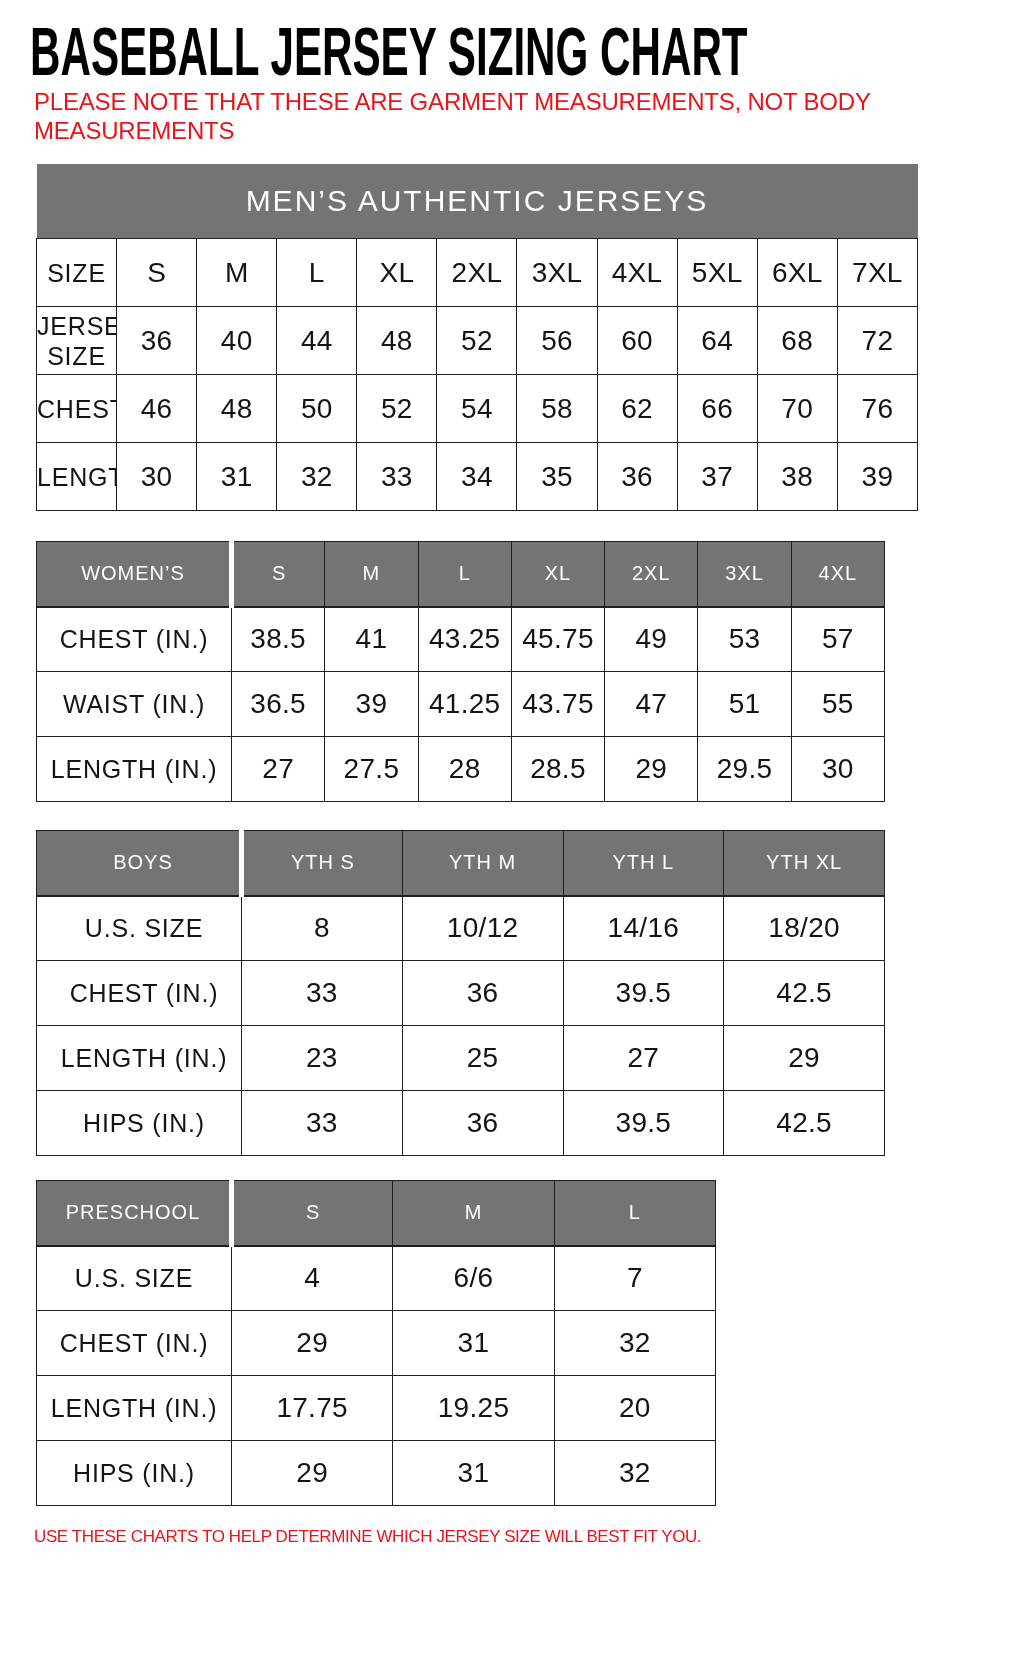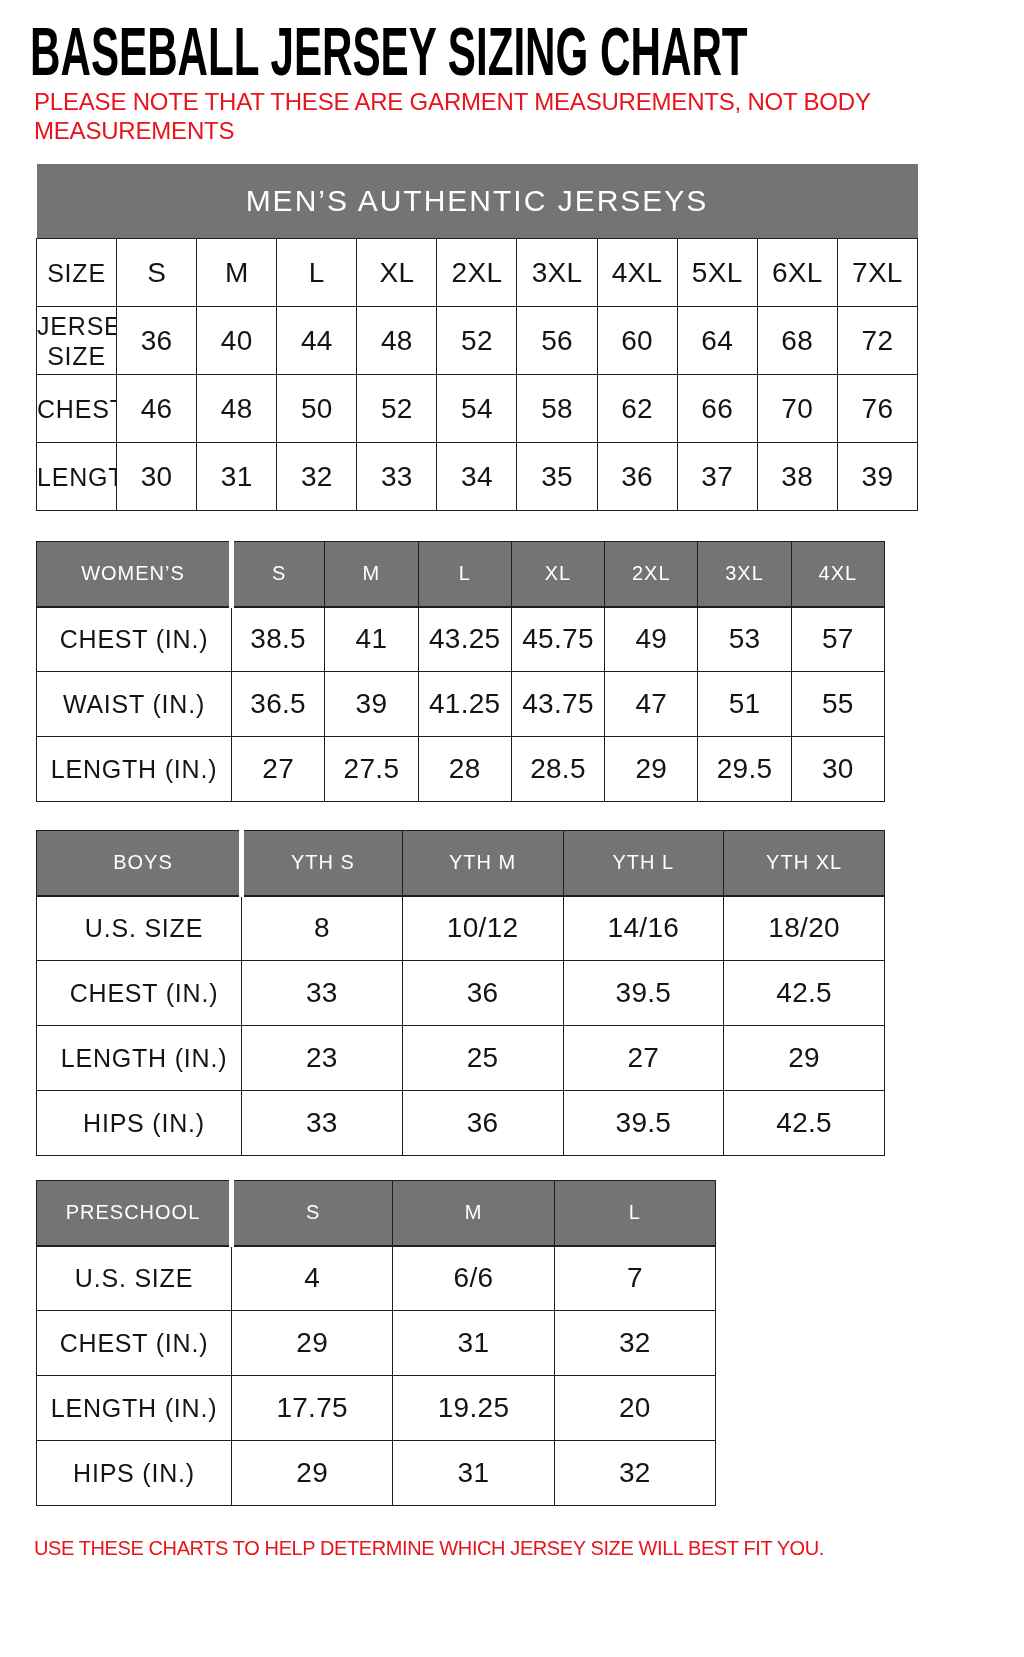--- a/index.html
+++ b/index.html
@@ -25,23 +25,23 @@
     white-space:nowrap;letter-spacing:0px;
   }
 
   
   .note{
     margin:4px 0 0 -2px;width:900px;
     color:var(--red);
     font-size:24px;line-height:29px;letter-spacing:-0.2px;
   }
   .footer{
-    margin:28px 0 0 -2px;width:980px;
+    margin:17px 0 0 -2px;width:980px;
     color:var(--red);
-    font-size:20px;line-height:28px;letter-spacing:-0.4px;
+    font-size:17px;line-height:28px;letter-spacing:-0.4px;
     white-space:nowrap;
   }
 
   
   table{border-collapse:collapse;table-layout:fixed;}
   th,td{
     border:1px solid var(--border);
     text-align:center;vertical-align:middle;
     font-weight:normal;padding:0;
     overflow:hidden;

